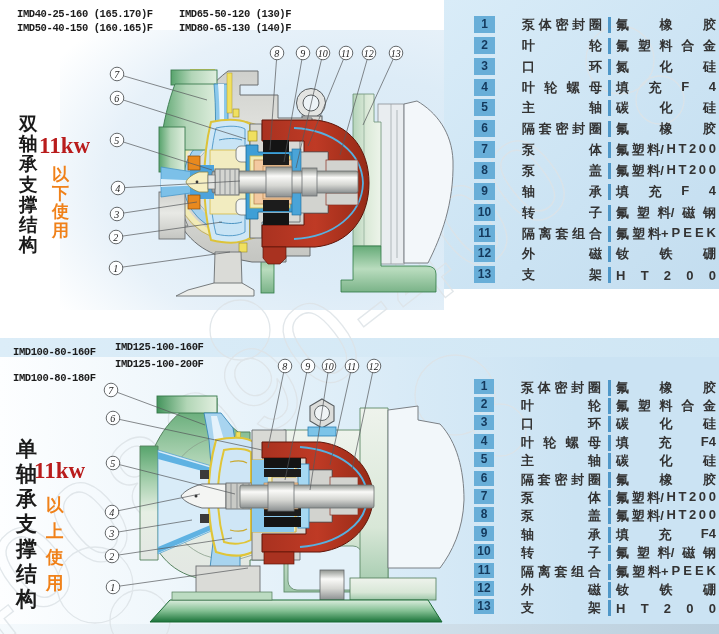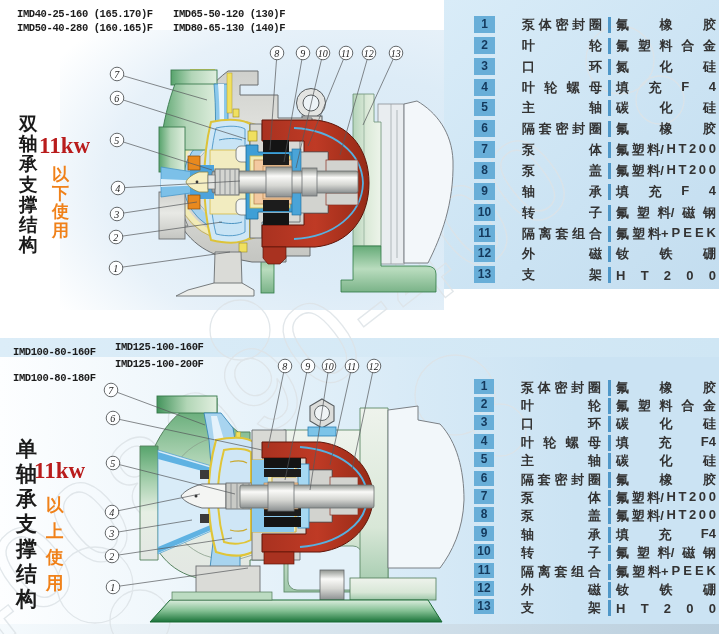--- a/index.html
+++ b/index.html
@@ -55,22 +55,22 @@
       <circle cx="140" cy="620" r="30"></circle>
 <circle cx="455" cy="395" r="40"></circle>
       <circle cx="500" cy="430" r="26"></circle>
 <circle cx="620" cy="60" r="34"></circle>
       <circle cx="660" cy="100" r="24"></circle>
 <circle cx="240" cy="330" r="30"></circle>
 </g>
 </svg>
 
 <div class="imd" style="left:17px;top:7px">IMD40-25-160 (165.170)F
-IMD50-40-280 (160.165)F</div>
-<div class="imd" style="left:173px;top:7px">IMD65-50-120 (130)F
+IMD50-40-150 (160.165)F</div>
+<div class="imd" style="left:179px;top:7px">IMD65-50-120 (130)F
 IMD80-65-130 (140)F</div>
 
 <div class="imd" style="left:13px;top:339px;line-height:26px">IMD100-80-160F
 IMD100-80-180F</div>
 <div class="imd" style="left:115px;top:339px;line-height:17px">IMD125-100-160F
 IMD125-100-200F</div>
 
 <div class="vlabel" style="left:19px;top:114px;font-size:18.5px;line-height:20.2px">
     <span>双</span>
     <span>轴</span>

